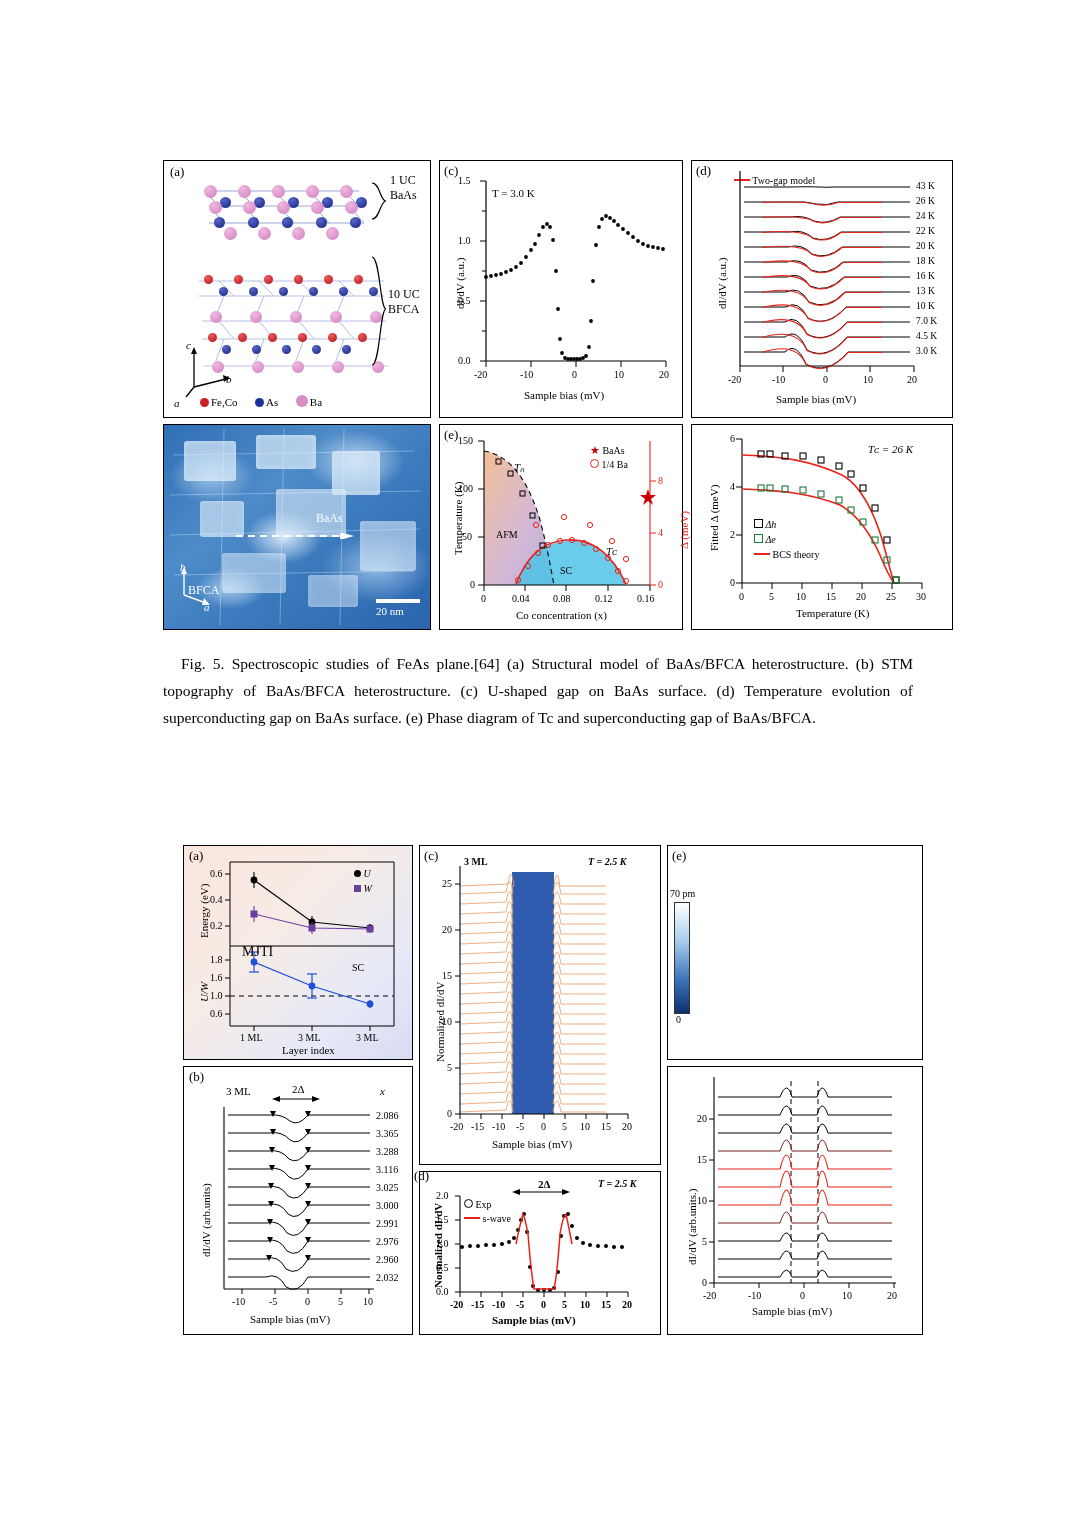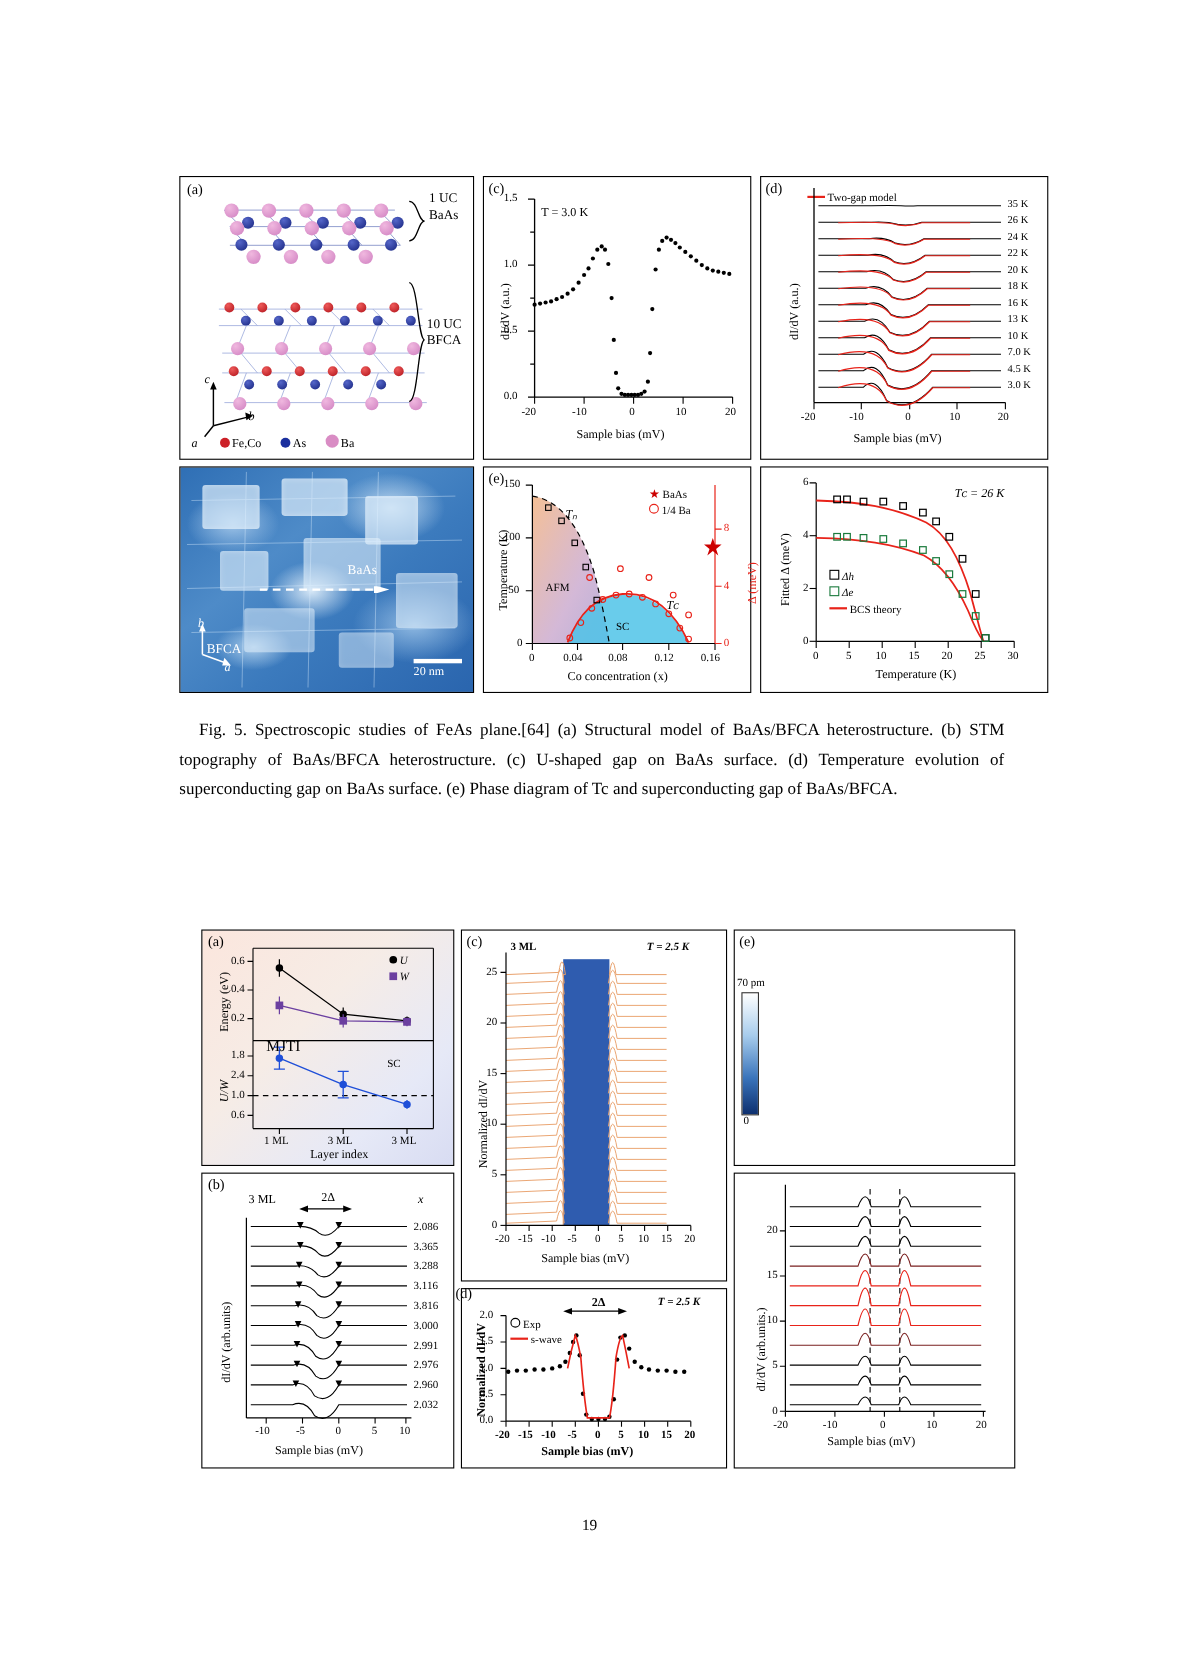--- a/index.html
+++ b/index.html
@@ -360,21 +360,21 @@
           <path d="M70,116.5 Q108,110 118,125.5 Q135,133.5 152,116.5 L190,116.5"></path>
           <path d="M70,131.5 Q107,124 117,141.5 Q135,150.5 153,131.5 L190,131.5"></path>
           <path d="M70,146.5 Q106,138 116,157.5 Q135,167.5 154,146.5 L190,146.5"></path>
           <path d="M70,161.5 Q105,152 115,173.5 Q135,184.5 155,161.5 L190,161.5"></path>
           <path d="M70,176.5 Q105,166 115,189.5 Q135,200.5 155,176.5 L190,176.5"></path>
           <path d="M70,191.5 Q104,180 114,203.5 Q135,215.5 156,191.5 L190,191.5"></path>
         </g>
       </svg>
 
       <div style="position:absolute;left:224px;top:18px;font-size:9.5px;line-height:15px;">
-        <div>35 K</div>
+        <div>43 K</div>
         <div>26 K</div>
         <div>24 K</div>
         <div>22 K</div>
         <div>20 K</div>
         <div>18 K</div>
         <div>16 K</div>
         <div>13 K</div>
         <div>10 K</div>
         <div>7.0 K</div>
         <div>4.5 K</div>
@@ -622,21 +622,21 @@
         <g fill="#1f4fd8">
             <circle cx="70" cy="116" r="3.4"></circle>
             <circle cx="128" cy="140" r="3.4"></circle>
             <circle cx="186" cy="158" r="3.4"></circle>
           </g>
       </svg>
       <span class="ticklab" style="left:26px;top:22px;">0.6</span>
       <span class="ticklab" style="left:26px;top:48px;">0.4</span>
       <span class="ticklab" style="left:26px;top:74px;">0.2</span>
       <span class="ticklab" style="left:26px;top:108px;">1.8</span>
-      <span class="ticklab" style="left:26px;top:126px;">2.4</span>
+      <span class="ticklab" style="left:26px;top:126px;">1.6</span>
       <span class="ticklab" style="left:26px;top:144px;">1.0</span>
       <span class="ticklab" style="left:26px;top:162px;">0.6</span>
       <span class="ticklab" style="left:56px;top:186px;">1 ML</span>
       <span class="ticklab" style="left:114px;top:186px;">3 ML</span>
       <span class="ticklab" style="left:172px;top:186px;">3 ML</span>
       <span class="axtitle" style="left:98px;top:198px;">Layer index</span>
       <span class="axtitle vaxtitle" style="left:14px;top:92px;">Energy (eV)</span>
       <span class="axtitle vaxtitle" style="left:14px;top:156px;font-style:italic;">U/W</span>
       <span style="position:absolute;left:58px;top:98px;font-size:14px;">MJTI</span>
       <span style="position:absolute;left:168px;top:116px;font-size:10px;">SC</span>
@@ -697,21 +697,21 @@
           <polygon points="82,188 88,188 85,194"></polygon>
             <polygon points="121,188 127,188 124,194"></polygon>
         </g>
       </svg>
 
       <div style="position:absolute;left:192px;top:40px;font-size:10px;line-height:18px;">
         <div>2.086</div>
         <div>3.365</div>
         <div>3.288</div>
         <div>3.116</div>
-        <div>3.816</div>
+        <div>3.025</div>
         <div>3.000</div>
         <div>2.991</div>
         <div>2.976</div>
         <div>2.960</div>
         <div>2.032</div>
       </div>
 
       <span class="ticklab" style="left:48px;top:229px;">-10</span>
       <span class="ticklab" style="left:85px;top:229px;">-5</span>
       <span class="ticklab" style="left:121px;top:229px;">0</span>
@@ -933,14 +933,13 @@
       <span class="ticklab" style="left:35px;top:223px;">-20</span>
       <span class="ticklab" style="left:80px;top:223px;">-10</span>
       <span class="ticklab" style="left:132px;top:223px;">0</span>
       <span class="ticklab" style="left:174px;top:223px;">10</span>
       <span class="ticklab" style="left:219px;top:223px;">20</span>
       <span class="axtitle" style="left:84px;top:238px;">Sample bias (mV)</span>
       <span class="axtitle vaxtitle" style="left:18px;top:198px;">dI/dV (arb.units.)</span>
     </div>
   </div>
 
-  <div class="pagenum">19</div>
 </div>
 
 </body></html>

